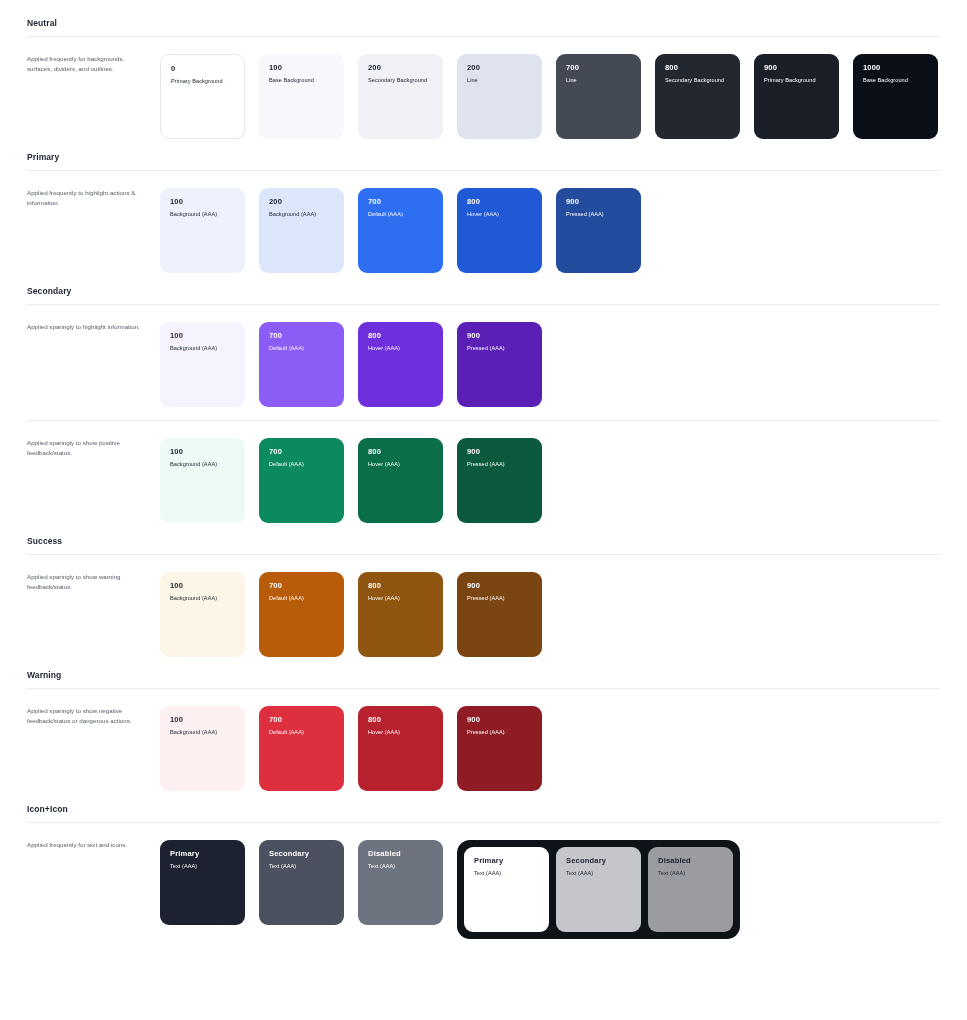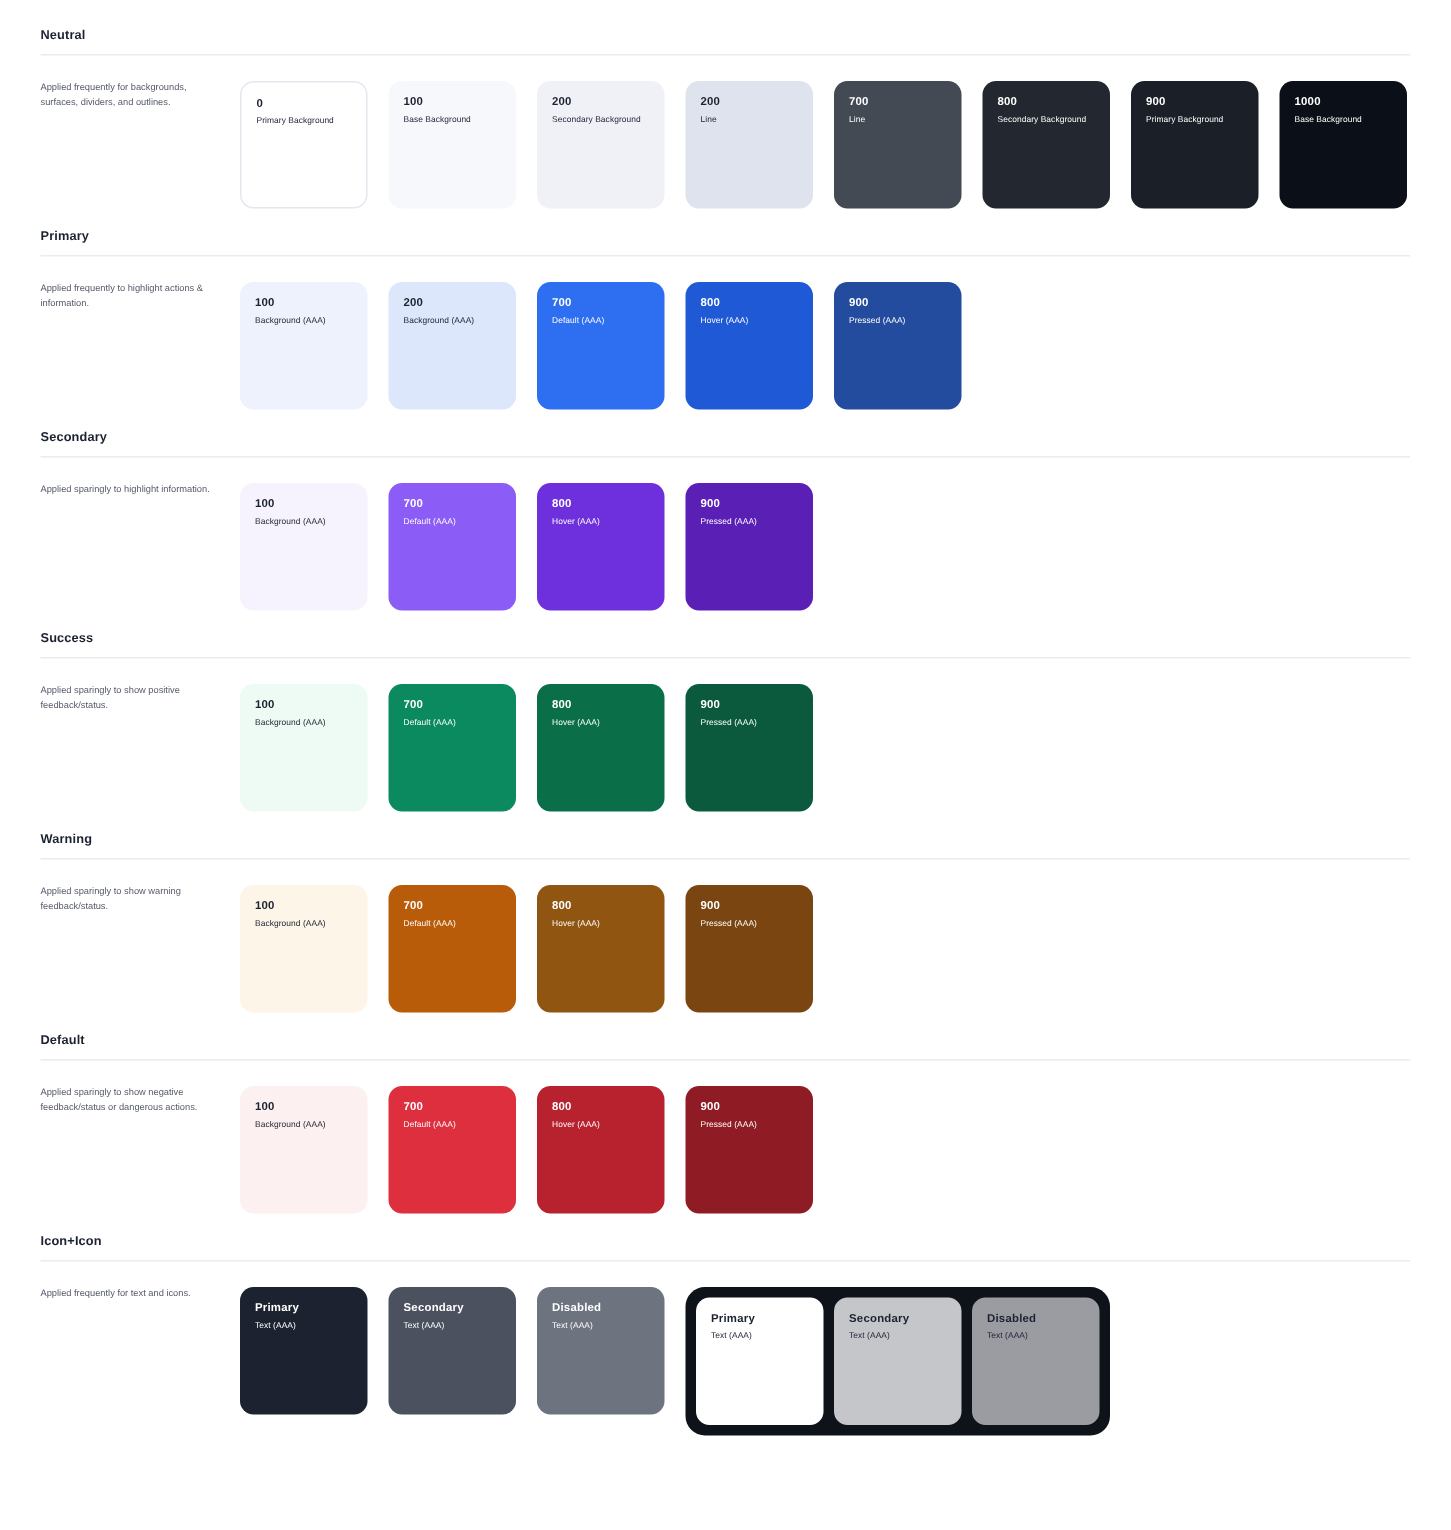--- a/index.html
+++ b/index.html
@@ -195,73 +195,72 @@
           </div>
           <div class="swatch" style="background: rgb(90, 31, 181);">
             <div class="swatch-token" style="color: rgb(255, 255, 255);">900</div>
             <div class="swatch-role" style="color: rgb(255, 255, 255);">Pressed (AAA)</div>
           </div>
         </div>
       </div>
     </div>
     <div class="section-gap"></div>
     <div class="section">
+      <div class="divider"></div>
+      <div class="section-body">
+        <div class="desc">Applied sparingly to show positive feedback/status.</div>
+        <div class="swatch-row">
+          <div class="swatch" style="background: rgb(237, 251, 244);">
+            <div class="swatch-token" style="color: rgb(28, 34, 48);">100</div>
+            <div class="swatch-role" style="color: rgb(28, 34, 48);">Background (AAA)</div>
+          </div>
+          <div class="swatch" style="background: rgb(12, 138, 95);">
+            <div class="swatch-token" style="color: rgb(255, 255, 255);">700</div>
+            <div class="swatch-role" style="color: rgb(255, 255, 255);">Default (AAA)</div>
+          </div>
+          <div class="swatch" style="background: rgb(10, 110, 73);">
+            <div class="swatch-token" style="color: rgb(255, 255, 255);">800</div>
+            <div class="swatch-role" style="color: rgb(255, 255, 255);">Hover (AAA)</div>
+          </div>
+          <div class="swatch" style="background: rgb(11, 90, 61);">
+            <div class="swatch-token" style="color: rgb(255, 255, 255);">900</div>
+            <div class="swatch-role" style="color: rgb(255, 255, 255);">Pressed (AAA)</div>
+          </div>
+        </div>
+      </div>
+    </div>
+    <div class="section-gap"></div>
+    <div class="section">
       <div class="section-header">Success</div>
       <div class="divider"></div>
       <div class="section-body">
-        <div class="desc">Applied sparingly to show positive feedback/status.</div>
-        <div class="swatch-row">
-          <div class="swatch" style="background: rgb(237, 251, 244);">
-            <div class="swatch-token" style="color: rgb(28, 34, 48);">100</div>
-            <div class="swatch-role" style="color: rgb(28, 34, 48);">Background (AAA)</div>
-          </div>
-          <div class="swatch" style="background: rgb(12, 138, 95);">
-            <div class="swatch-token" style="color: rgb(255, 255, 255);">700</div>
-            <div class="swatch-role" style="color: rgb(255, 255, 255);">Default (AAA)</div>
-          </div>
-          <div class="swatch" style="background: rgb(10, 110, 73);">
-            <div class="swatch-token" style="color: rgb(255, 255, 255);">800</div>
-            <div class="swatch-role" style="color: rgb(255, 255, 255);">Hover (AAA)</div>
-          </div>
-          <div class="swatch" style="background: rgb(11, 90, 61);">
+        <div class="desc">Applied sparingly to show warning feedback/status.</div>
+        <div class="swatch-row">
+          <div class="swatch" style="background: rgb(253, 245, 231);">
+            <div class="swatch-token" style="color: rgb(28, 34, 48);">100</div>
+            <div class="swatch-role" style="color: rgb(28, 34, 48);">Background (AAA)</div>
+          </div>
+          <div class="swatch" style="background: rgb(184, 92, 9);">
+            <div class="swatch-token" style="color: rgb(255, 255, 255);">700</div>
+            <div class="swatch-role" style="color: rgb(255, 255, 255);">Default (AAA)</div>
+          </div>
+          <div class="swatch" style="background: rgb(143, 85, 17);">
+            <div class="swatch-token" style="color: rgb(255, 255, 255);">800</div>
+            <div class="swatch-role" style="color: rgb(255, 255, 255);">Hover (AAA)</div>
+          </div>
+          <div class="swatch" style="background: rgb(122, 69, 16);">
             <div class="swatch-token" style="color: rgb(255, 255, 255);">900</div>
             <div class="swatch-role" style="color: rgb(255, 255, 255);">Pressed (AAA)</div>
           </div>
         </div>
       </div>
     </div>
     <div class="section-gap"></div>
     <div class="section">
       <div class="section-header">Warning</div>
-      <div class="divider"></div>
-      <div class="section-body">
-        <div class="desc">Applied sparingly to show warning feedback/status.</div>
-        <div class="swatch-row">
-          <div class="swatch" style="background: rgb(253, 245, 231);">
-            <div class="swatch-token" style="color: rgb(28, 34, 48);">100</div>
-            <div class="swatch-role" style="color: rgb(28, 34, 48);">Background (AAA)</div>
-          </div>
-          <div class="swatch" style="background: rgb(184, 92, 9);">
-            <div class="swatch-token" style="color: rgb(255, 255, 255);">700</div>
-            <div class="swatch-role" style="color: rgb(255, 255, 255);">Default (AAA)</div>
-          </div>
-          <div class="swatch" style="background: rgb(143, 85, 17);">
-            <div class="swatch-token" style="color: rgb(255, 255, 255);">800</div>
-            <div class="swatch-role" style="color: rgb(255, 255, 255);">Hover (AAA)</div>
-          </div>
-          <div class="swatch" style="background: rgb(122, 69, 16);">
-            <div class="swatch-token" style="color: rgb(255, 255, 255);">900</div>
-            <div class="swatch-role" style="color: rgb(255, 255, 255);">Pressed (AAA)</div>
-          </div>
-        </div>
-      </div>
-    </div>
-    <div class="section-gap"></div>
-    <div class="section">
-      <div class="section-header">Default</div>
       <div class="divider"></div>
       <div class="section-body">
         <div class="desc">Applied sparingly to show negative feedback/status or dangerous actions.</div>
         <div class="swatch-row">
           <div class="swatch" style="background: rgb(253, 240, 241);">
             <div class="swatch-token" style="color: rgb(28, 34, 48);">100</div>
             <div class="swatch-role" style="color: rgb(28, 34, 48);">Background (AAA)</div>
           </div>
           <div class="swatch" style="background: rgb(222, 47, 63);">
             <div class="swatch-token" style="color: rgb(255, 255, 255);">700</div>

